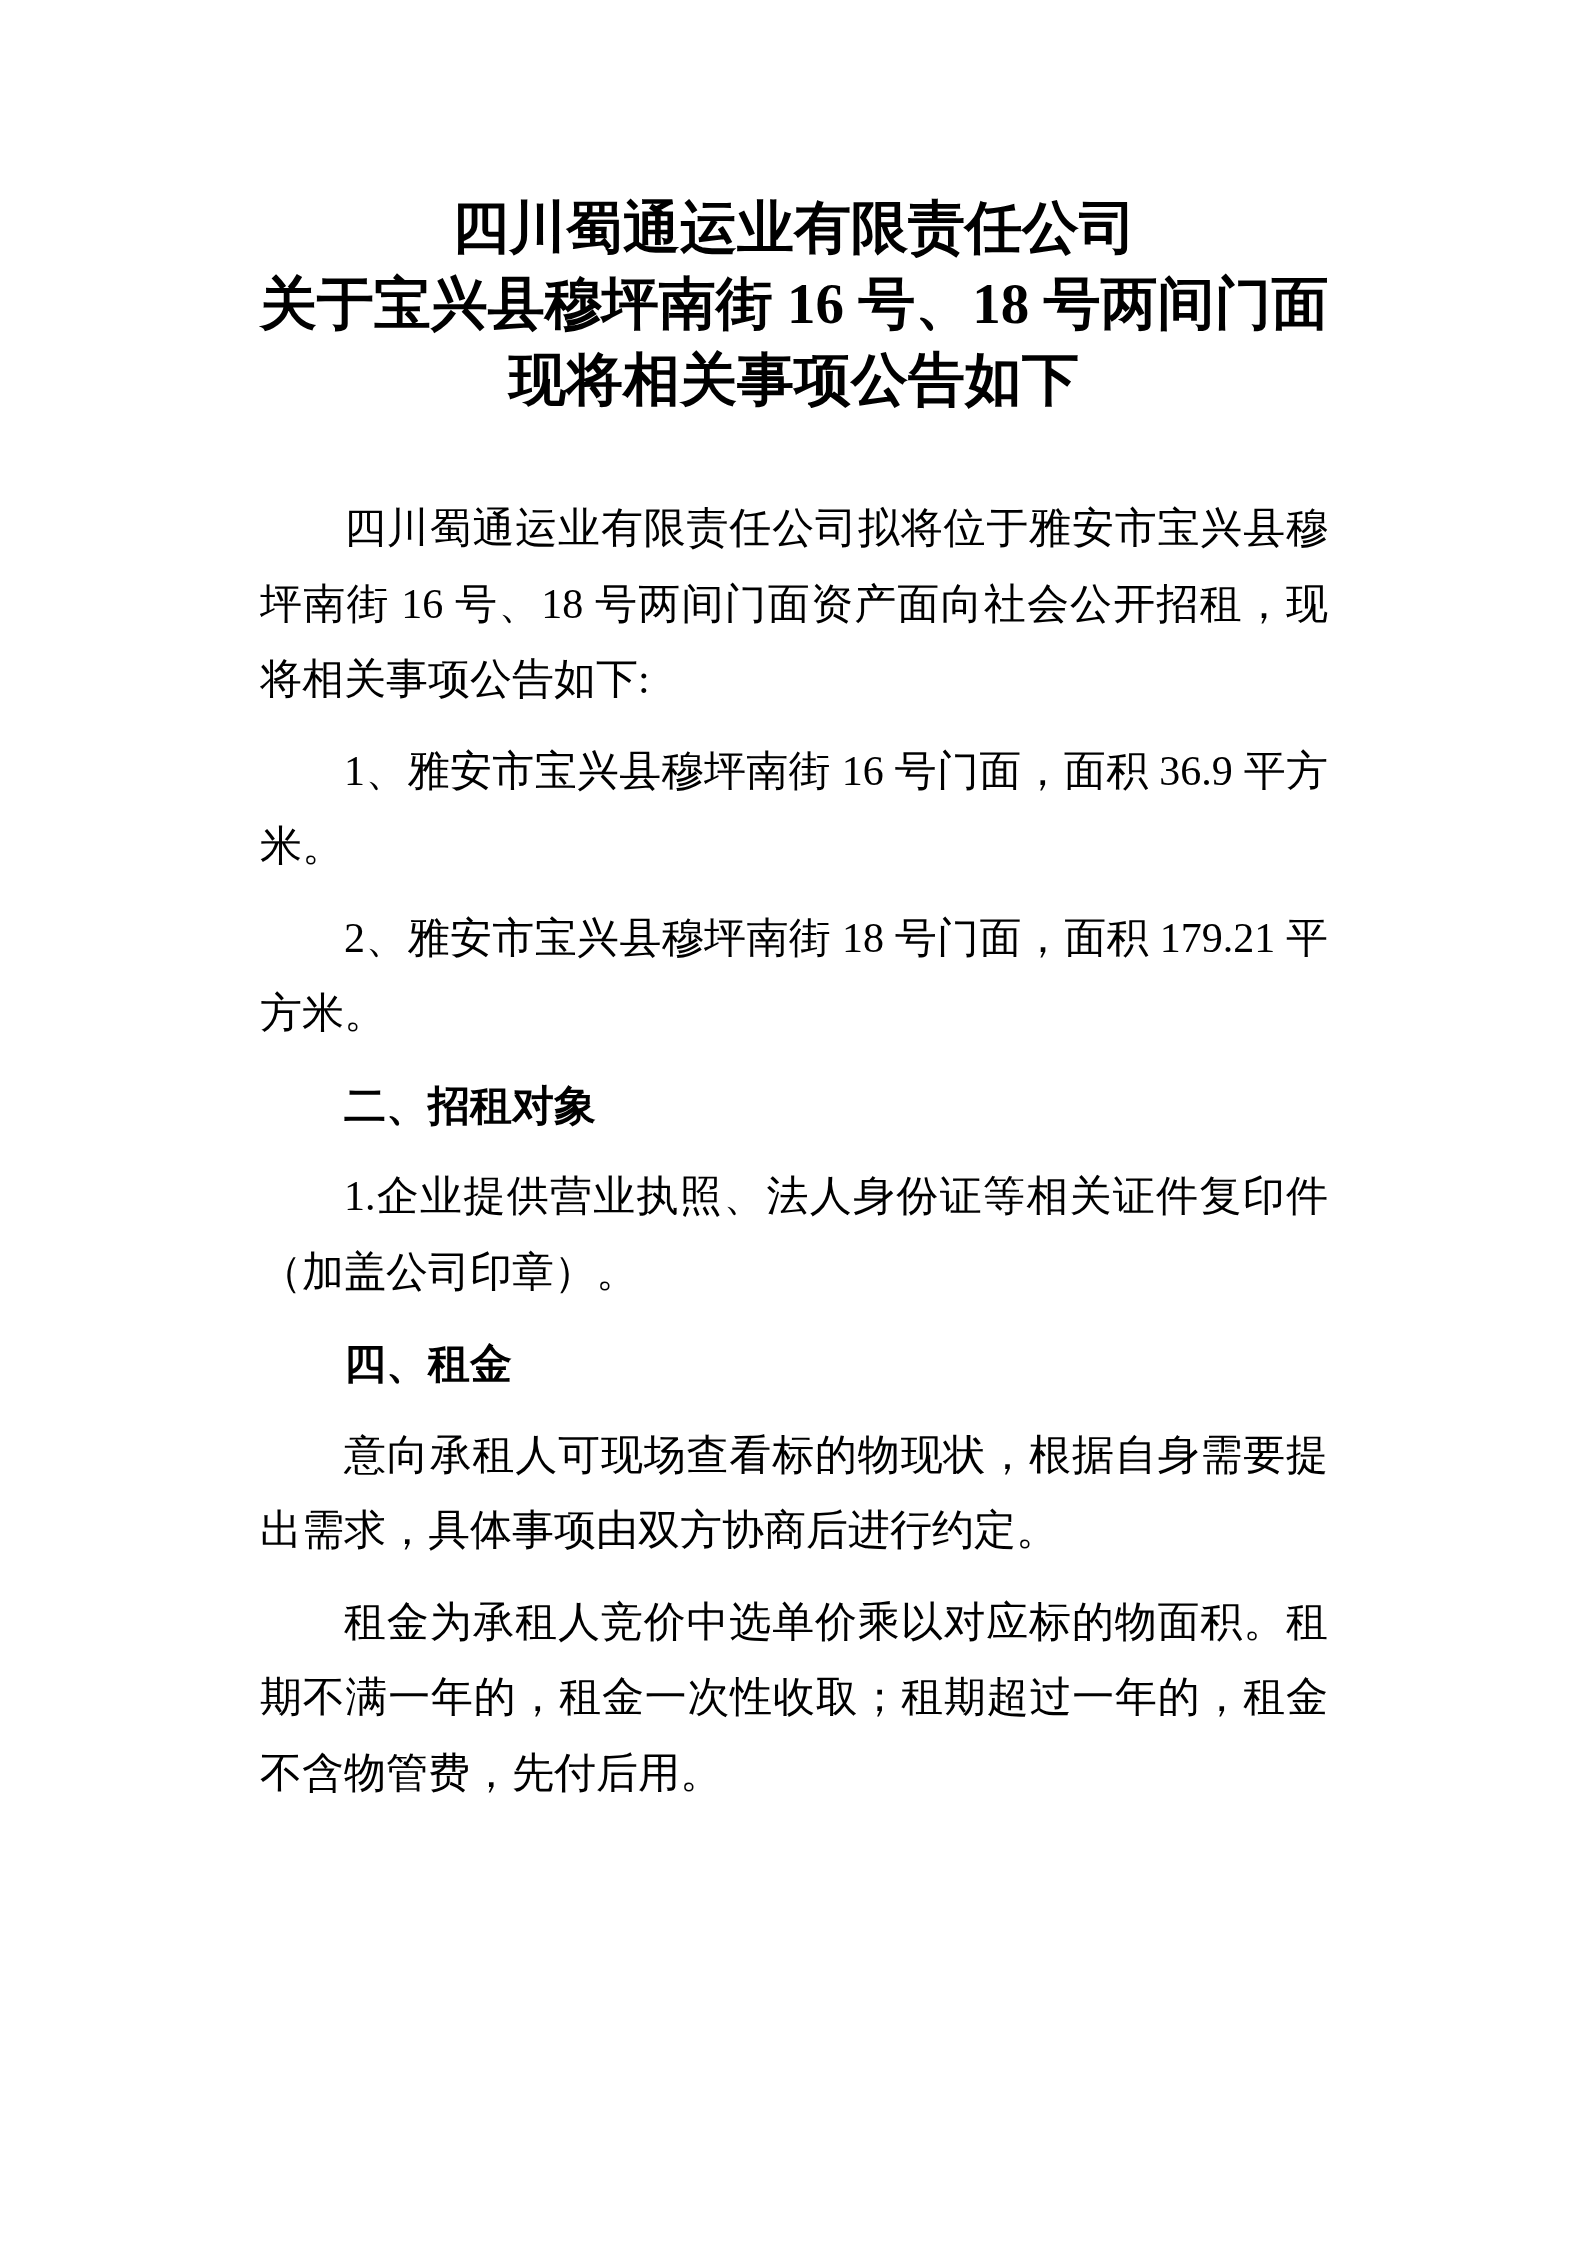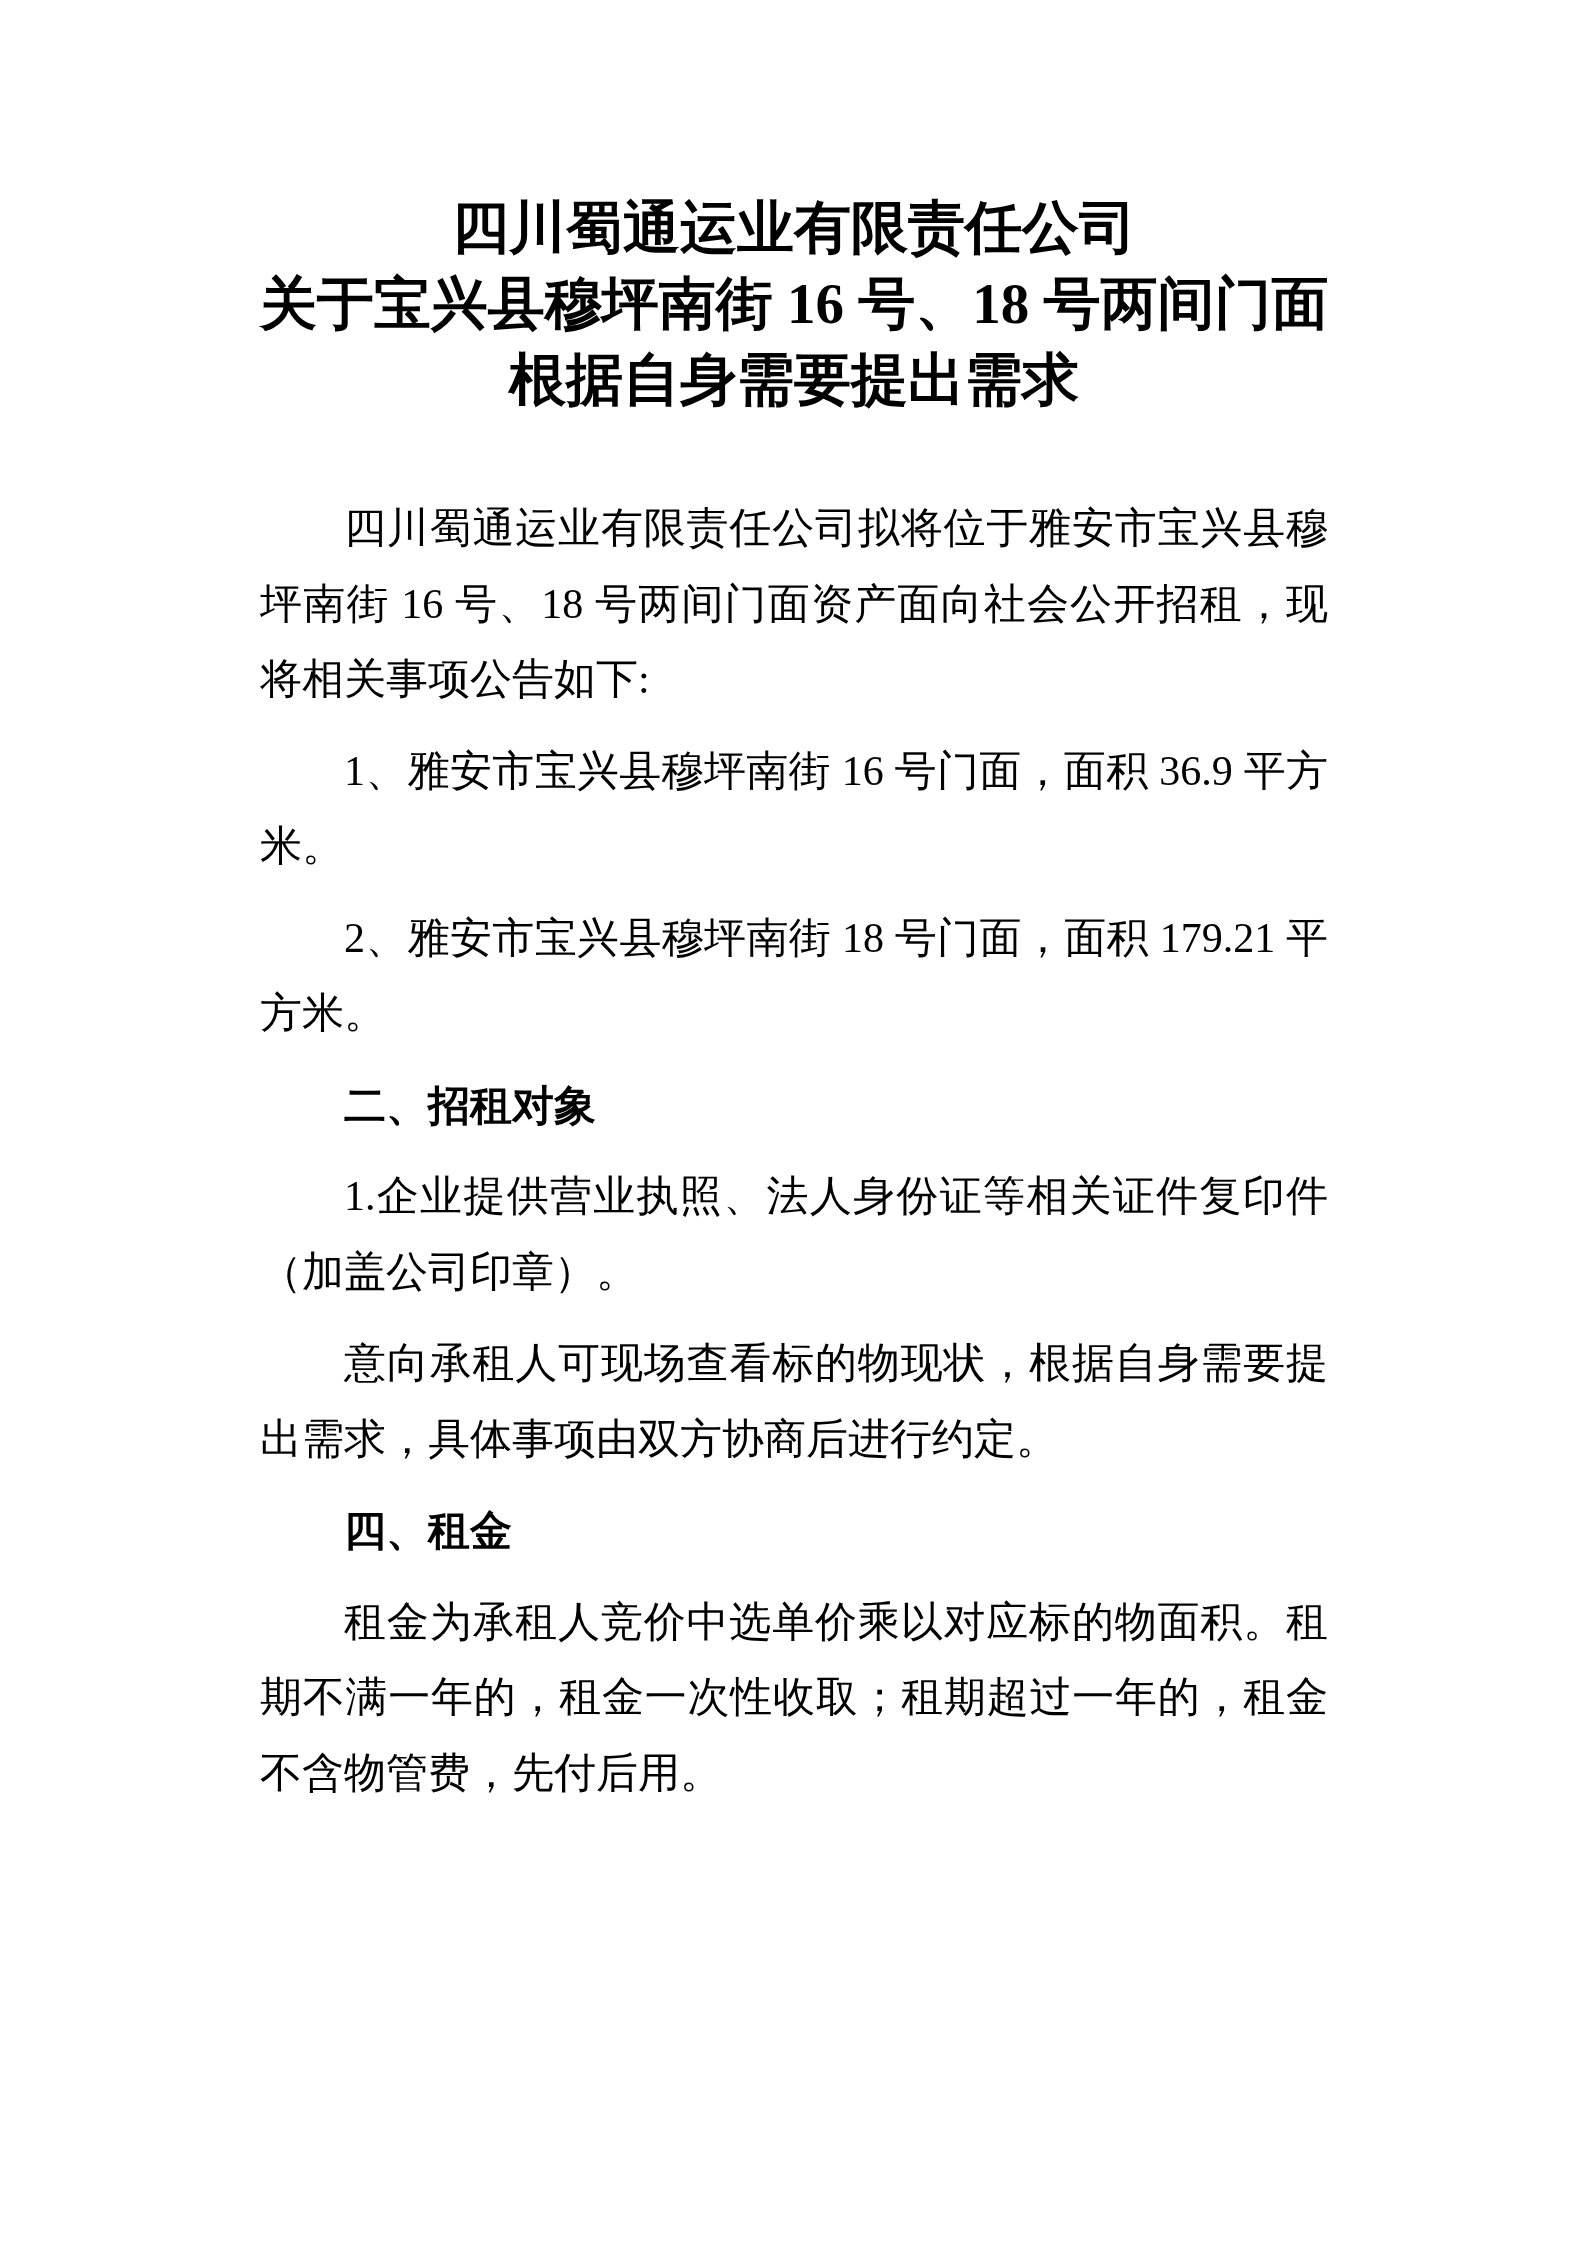--- a/index.html
+++ b/index.html
@@ -48,29 +48,29 @@
   }
 </style>
 </head>
 <body>
 
 <div class="page">
 
   <h1 class="doc-title">
     <span class="title-line">四川蜀通运业有限责任公司</span>
     <span class="title-line">关于宝兴县穆坪南街 16 号、18 号两间门面</span>
-    <span class="title-line">根据自身需要提出需求</span>
+    <span class="title-line">现将相关事项公告如下</span>
   </h1>
 
   <p class="block para">四川蜀通运业有限责任公司拟将位于雅安市宝兴县穆坪南街 16 号、18 号两间门面资产面向社会公开招租，现将相关事项公告如下:</p>
 
   <p class="block para">1、雅安市宝兴县穆坪南街 16 号门面，面积 36.9 平方米。</p>
   <p class="block para">2、雅安市宝兴县穆坪南街 18 号门面，面积 179.21 平方米。</p>
 
   <p class="block heading">二、招租对象</p>
   <p class="block para">1.企业提供营业执照、法人身份证等相关证件复印件（加盖公司印章）。</p>
 
+  <p class="block heading">四、租金</p>
+
   <p class="block para">意向承租人可现场查看标的物现状，根据自身需要提出需求，具体事项由双方协商后进行约定。</p>
-
-  <p class="block heading">四、租金</p>
   <p class="block para">租金为承租人竞价中选单价乘以对应标的物面积。租期不满一年的，租金一次性收取；租期超过一年的，租金不含物管费，先付后用。</p>
 
 </div>
 
 </body></html>

